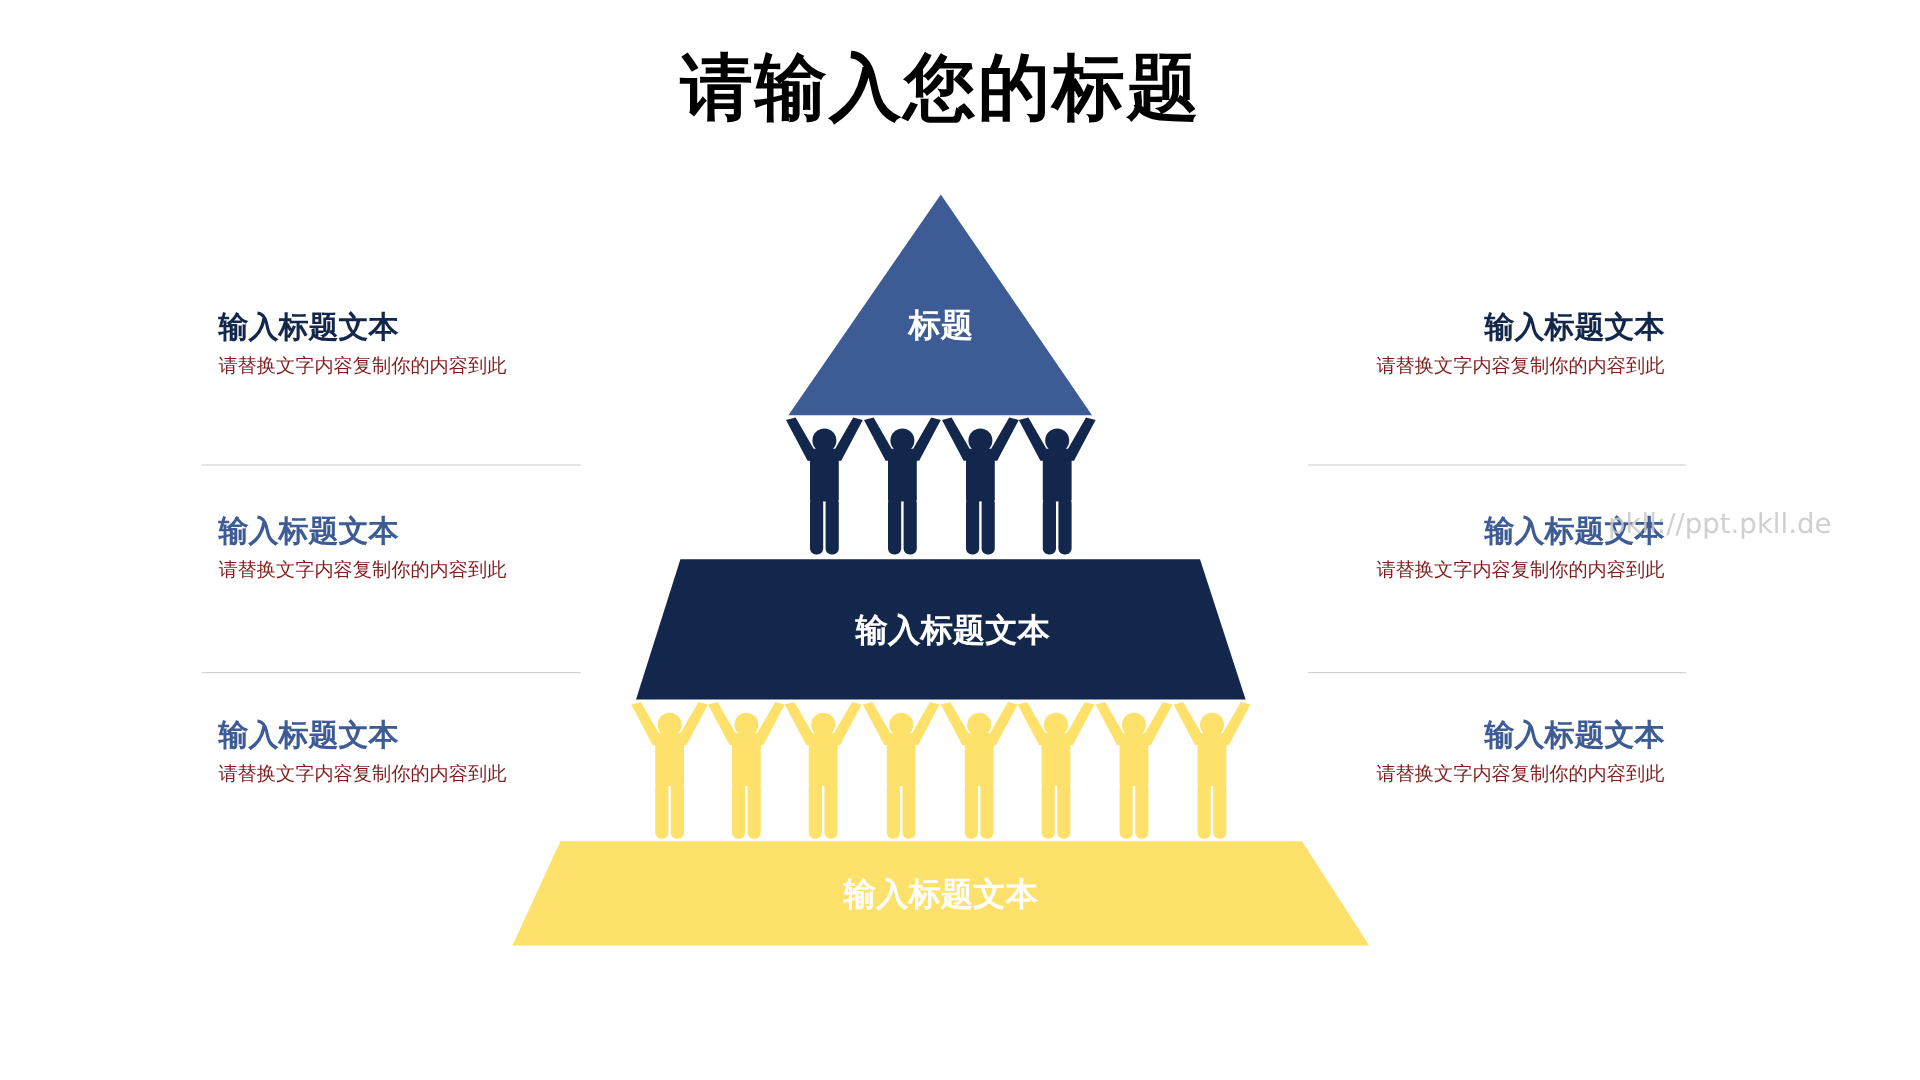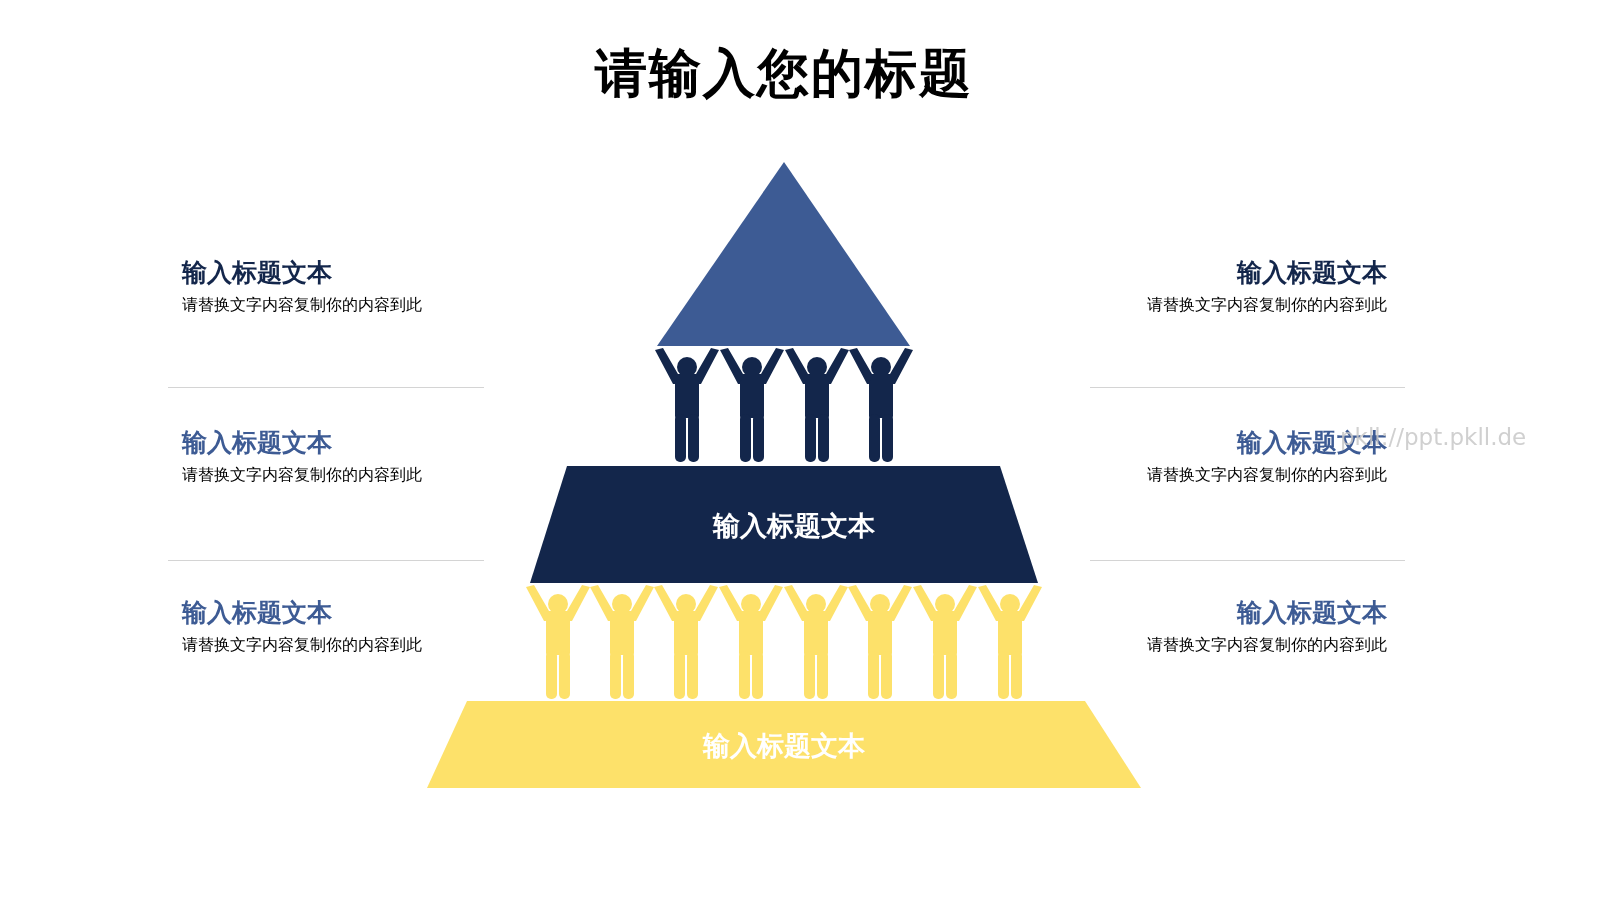--- a/index.html
+++ b/index.html
@@ -3,36 +3,36 @@
   <meta charset="utf-8">
   <style>
     html, body { margin: 0; padding: 0; }
     body {
       width: 1600px; height: 900px; background: #ffffff;
       position: relative; overflow: hidden;
       font-family: "DejaVu Sans", "Liberation Sans", sans-serif;
     }
     .page-title {
       position: absolute; left: 0; top: 28px; width: 1568px;
-      text-align: center; font-size: 52px; font-weight: bold; color: #000000;
+      text-align: center; font-size: 60px; font-weight: bold; color: #000000;
       letter-spacing: 2px; line-height: 90px;
     }
     .diagram { position: absolute; left: 0; top: 0; width: 1600px; height: 900px; }
     .shape-label {
       position: absolute; text-align: center; font-weight: bold; color: #ffffff;
       font-size: 27px; line-height: 36px;
     }
     .side-block { position: absolute; width: 320px; }
     .side-block.left { left: 182px; text-align: left; }
     .side-block.right { left: 1067px; text-align: right; }
     .side-title {
       font-size: 25px; font-weight: bold; line-height: 32px;
     }
     .side-desc {
-      font-size: 16px; line-height: 24px; color: #000000; margin-top: 4px; white-space: nowrap;
+      font-size: 16px; line-height: 24px; color: #7f1d1d; margin-top: 4px; white-space: nowrap;
     }
     .divider { position: absolute; height: 1px; background: #d4d4d4; }
     .watermark {
       position: absolute; left: 1340px; top: 424px; font-size: 23px; color: #c8c8c8;
       font-family: "DejaVu Sans", sans-serif; opacity: 0.85; white-space: nowrap;
     }
   </style>
 </head>
 <body>
 
@@ -72,20 +72,21 @@
     <use href="#person" x="816" y="585"></use>
     <use href="#person" x="880" y="585"></use>
     <use href="#person" x="945" y="585"></use>
     <use href="#person" x="1010" y="585"></use>
   </g>
 
   <polygon points="467,701 1085,701 1141,788 427,788" fill="#fde16a"></polygon>
 </svg>
 
 <div class="shape-label" style="left:684px; top:254px; width:200px;">
+  <div>标题</div>
 </div>
 <div class="shape-label" style="left:644px; top:508px; width:300px;">输入标题文本</div>
 <div class="shape-label" style="left:634px; top:728px; width:300px;">输入标题文本</div>
 
 <div class="side-block left" style="top:257px;">
   <div class="side-title" style="color:#13264b;">输入标题文本</div>
   <div class="side-desc">请替换文字内容复制你的内容到此</div>
 </div>
 <div class="divider" style="left:168px; top:387px; width:316px;"></div>
 

